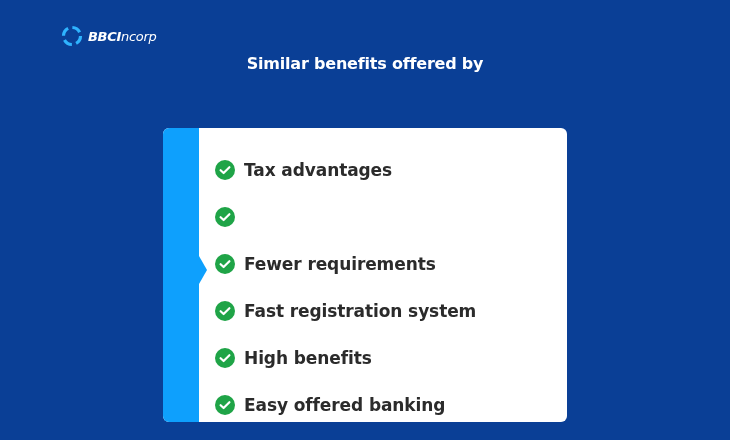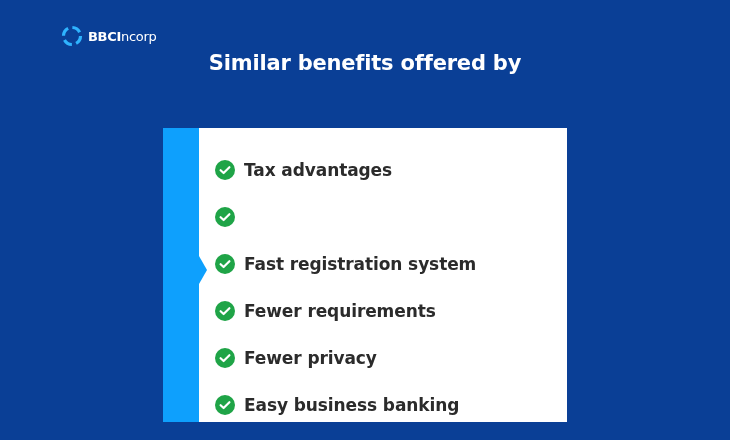--- a/index.html
+++ b/index.html
@@ -14,20 +14,21 @@
       overflow: hidden;
       font-family: "DejaVu Sans", sans-serif;
     }
     .logo {
       position: absolute;
       left: 60px;
       top: 24px;
       display: flex;
       align-items: center;
       gap: 4px;
+      font-style: italic;
     }
     .logo-mark {
       width: 24px;
       height: 24px;
       display: block;
     }
     .logo-text {
       color: #ffffff;
       font-size: 13px;
       letter-spacing: -0.3px;
@@ -37,32 +38,32 @@
       font-weight: bold;
     }
     .title {
       position: absolute;
       left: 0;
       top: 50px;
       width: 730px;
       text-align: center;
       color: #ffffff;
       font-weight: bold;
-      font-size: 21px;
+      font-size: 16px;
       line-height: 27px;
       letter-spacing: -0.2px;
     }
     .card {
       position: absolute;
       left: 163px;
       top: 128px;
       width: 404px;
       height: 294px;
       background: #ffffff;
-      border-radius: 0;
+      border-radius: 6px;
       overflow: hidden;
     }
     .card-strip {
       position: absolute;
       left: 0;
       top: 0;
       width: 36px;
       height: 100%;
       background: #0ea0fd;
     }
@@ -135,37 +136,37 @@
       <svg class="check" viewBox="0 0 20 20">
         <circle cx="10" cy="10" r="10" fill="#1fa447"></circle>
         <path d="M5.6 10.2 L8.6 13 L14.4 7.2" fill="none" stroke="#ffffff" stroke-width="2.2" stroke-linecap="round" stroke-linejoin="round"></path>
       </svg>
     </li>
     <li class="list-item">
       <svg class="check" viewBox="0 0 20 20">
         <circle cx="10" cy="10" r="10" fill="#1fa447"></circle>
         <path d="M5.6 10.2 L8.6 13 L14.4 7.2" fill="none" stroke="#ffffff" stroke-width="2.2" stroke-linecap="round" stroke-linejoin="round"></path>
       </svg>
+      <span class="item-label">Fewer requirements</span>
+    </li>
+    <li class="list-item">
+      <svg class="check" viewBox="0 0 20 20">
+        <circle cx="10" cy="10" r="10" fill="#1fa447"></circle>
+        <path d="M5.6 10.2 L8.6 13 L14.4 7.2" fill="none" stroke="#ffffff" stroke-width="2.2" stroke-linecap="round" stroke-linejoin="round"></path>
+      </svg>
       <span class="item-label">Fast registration system</span>
     </li>
     <li class="list-item">
       <svg class="check" viewBox="0 0 20 20">
         <circle cx="10" cy="10" r="10" fill="#1fa447"></circle>
         <path d="M5.6 10.2 L8.6 13 L14.4 7.2" fill="none" stroke="#ffffff" stroke-width="2.2" stroke-linecap="round" stroke-linejoin="round"></path>
       </svg>
-      <span class="item-label">Fewer requirements</span>
+      <span class="item-label">High benefits</span>
     </li>
     <li class="list-item">
       <svg class="check" viewBox="0 0 20 20">
         <circle cx="10" cy="10" r="10" fill="#1fa447"></circle>
         <path d="M5.6 10.2 L8.6 13 L14.4 7.2" fill="none" stroke="#ffffff" stroke-width="2.2" stroke-linecap="round" stroke-linejoin="round"></path>
       </svg>
-      <span class="item-label">Fewer privacy</span>
-    </li>
-    <li class="list-item">
-      <svg class="check" viewBox="0 0 20 20">
-        <circle cx="10" cy="10" r="10" fill="#1fa447"></circle>
-        <path d="M5.6 10.2 L8.6 13 L14.4 7.2" fill="none" stroke="#ffffff" stroke-width="2.2" stroke-linecap="round" stroke-linejoin="round"></path>
-      </svg>
-      <span class="item-label">Easy business banking</span>
+      <span class="item-label">Easy offered banking</span>
     </li>
   </ul>
 </div>
 
 </body></html>

